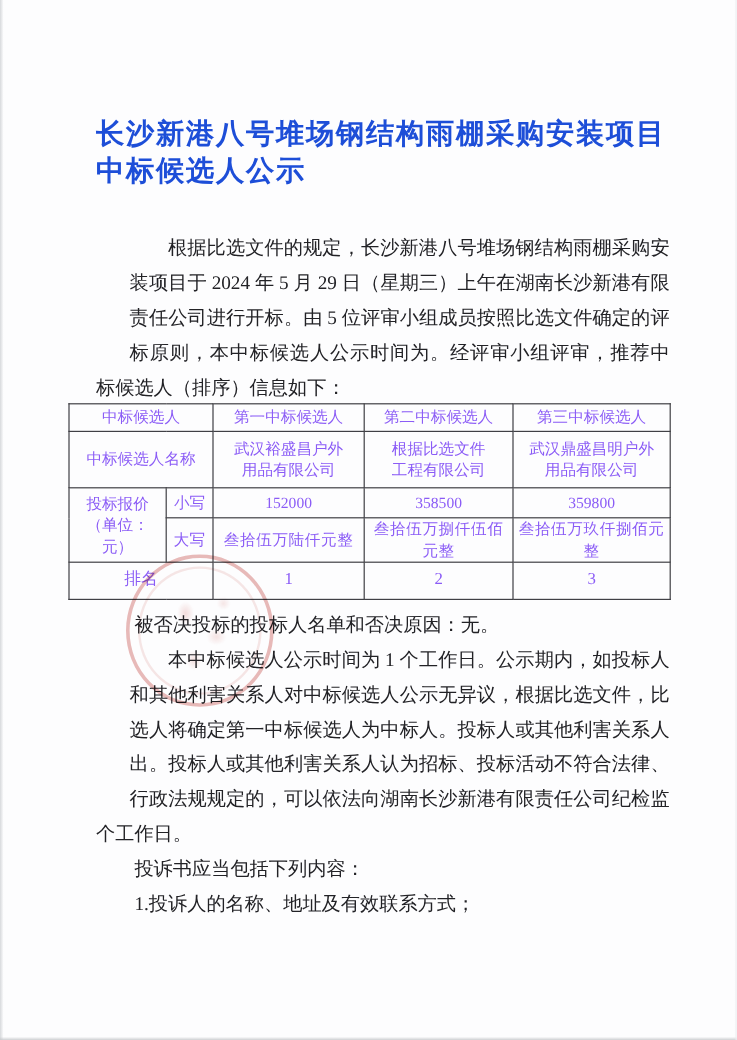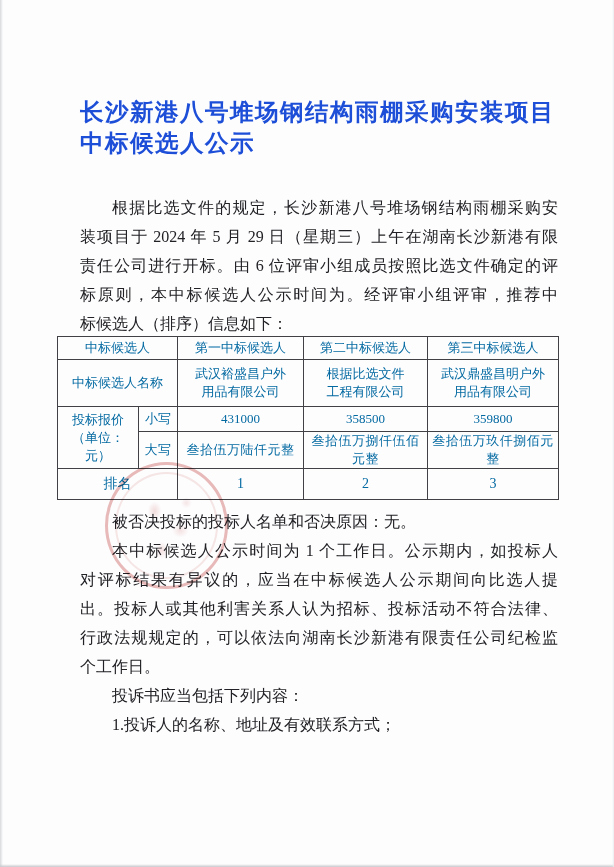--- a/index.html
+++ b/index.html
@@ -21,26 +21,26 @@
   .content { position: absolute; left: 80px; top: 0; width: 478px; }
 
   .title { margin: 97px 0 0 0; text-align: left;
            font-size: 23.5px; font-weight: 700; line-height: 31px;
            letter-spacing: 1.5px; color: #1d4ed8; }
   .title span { display: block; }
 
   .para { margin: 0; font-size: 16px; line-height: 29px; }
   .para-opening { margin-top: 34px; }
   .line { display: block; }
-  .fill { text-align: justify; text-align-last: justify; }
+  .fill { text-align: justify; text-align-last: justify; margin-left: 28px; }
   .first { text-indent: 2em; }
 
   .table-wrap { margin: -2px 0 7px -23px; }
   table { border-collapse: collapse; table-layout: fixed; width: 468px;
-          color: #0369a1; border: 1.5px solid #36363a; }
+          color: #8b5cf6; border: 1.5px solid #36363a; }
   td { border: 1px solid #404045; text-align: center; vertical-align: middle;
        font-size: 13px; line-height: 18px; padding: 0 2px; }
   .pre { white-space: pre-line; }
   .r-header td { height: 22px; }
   .r-names  td { height: 46px; }
   .r-small  td { height: 24px; text-align: center; }
   .r-caps   td { height: 30px; letter-spacing: 0.5px; }
   .r-rank   td { height: 30px; font-size: 14px; }
 
   .stamp { position: absolute; left: 105px; top: 462px; width: 117px; height: 121px;
@@ -65,21 +65,21 @@
 <div class="content">
 
   <h1 class="title">
     <span>长沙新港八号堆场钢结构雨棚采购安装项目</span>
     <span>中标候选人公示</span>
   </h1>
 
   <p class="para para-opening">
     <span class="line fill first">根据比选文件的规定，长沙新港八号堆场钢结构雨棚采购安</span>
     <span class="line fill">装项目于 2024 年 5 月 29 日（星期三）上午在湖南长沙新港有限</span>
-    <span class="line fill">责任公司进行开标。由 6 位评审小组成员按照比选文件确定的评</span>
+    <span class="line fill">责任公司进行开标。由 5 位评审小组成员按照比选文件确定的评</span>
     <span class="line fill">标原则，本中标候选人公示时间为。经评审小组评审，推荐中</span>
     <span class="line">标候选人（排序）信息如下：</span>
   </p>
 
   <div class="table-wrap">
     <table>
       <colgroup>
         <col style="width:81px">
           <col style="width:39px">
         <col style="width:126px">
@@ -99,21 +99,21 @@
 用品有限公司</td>
         <td class="pre">根据比选文件
 工程有限公司</td>
         <td class="pre">武汉鼎盛昌明户外
 用品有限公司</td>
       </tr>
       <tr class="r-small">
         <td class="pre" rowspan="2">投标报价
 （单位：元）</td>
         <td>小写</td>
-        <td>431000</td>
+        <td>152000</td>
         <td>358500</td>
         <td>359800</td>
       </tr>
       <tr class="r-caps">
         <td>大写</td>
         <td>叁拾伍万陆仟元整</td>
         <td>叁拾伍万捌仟伍佰元整</td>
         <td>叁拾伍万玖仟捌佰元整</td>
       </tr>
       <tr class="r-rank">
@@ -125,21 +125,22 @@
     </tbody>
       </table>
   </div>
 
   <p class="para">
     <span class="line first">被否决投标的投标人名单和否决原因：无。</span>
   </p>
 
   <p class="para">
     <span class="line fill first">本中标候选人公示时间为 1 个工作日。公示期内，如投标人</span>
-    <span class="line fill">对评标结果有异议的，应当在中标候选人公示期间向比选人提</span>
+    <span class="line fill">和其他利害关系人对中标候选人公示无异议，根据比选文件，比</span>
+    <span class="line fill">选人将确定第一中标候选人为中标人。投标人或其他利害关系人</span>
     <span class="line fill">出。投标人或其他利害关系人认为招标、投标活动不符合法律、</span>
     <span class="line fill">行政法规规定的，可以依法向湖南长沙新港有限责任公司纪检监</span>
     <span class="line">个工作日。</span>
   </p>
 
   <p class="para">
     <span class="line first">投诉书应当包括下列内容：</span>
   </p>
 
   <p class="para">

